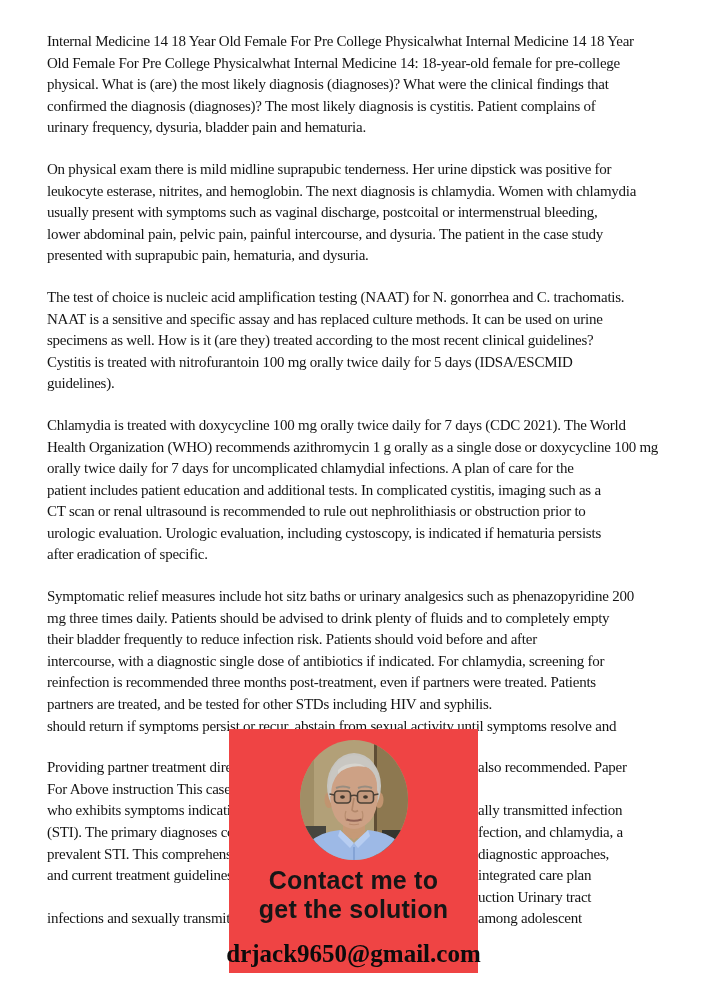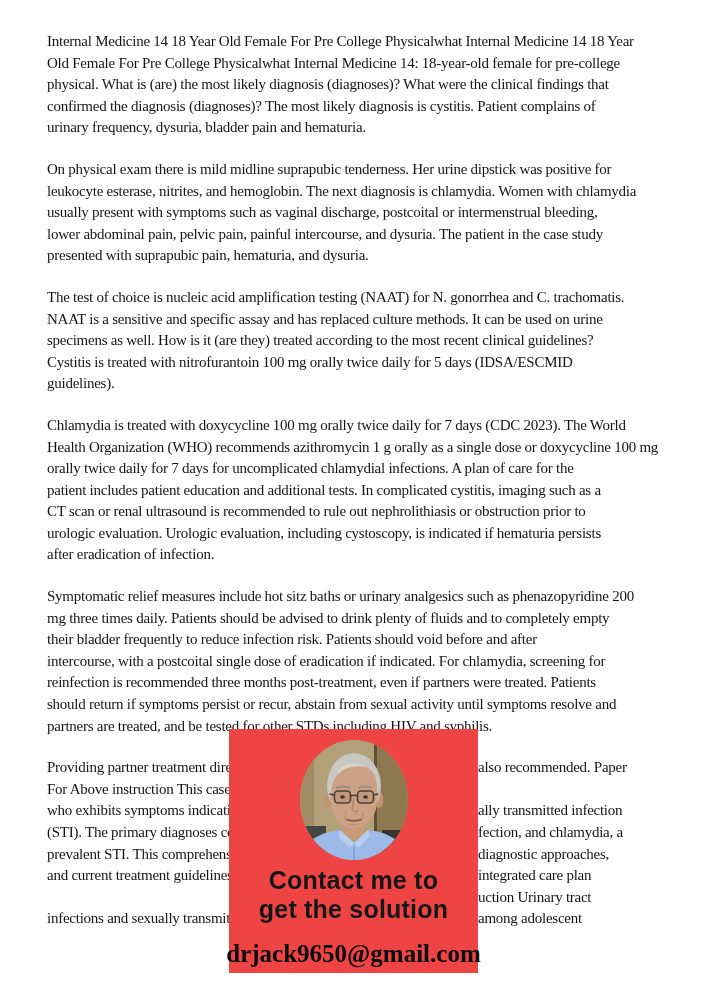--- a/index.html
+++ b/index.html
@@ -50,36 +50,36 @@
       <div class="line">presented with suprapubic pain, hematuria, and dysuria.</div>
     </div>
     <div class="para">
       <div class="line">The test of choice is nucleic acid amplification testing (NAAT) for N. gonorrhea and C. trachomatis.</div>
       <div class="line">NAAT is a sensitive and specific assay and has replaced culture methods. It can be used on urine</div>
       <div class="line">specimens as well. How is it (are they) treated according to the most recent clinical guidelines?</div>
       <div class="line">Cystitis is treated with nitrofurantoin 100 mg orally twice daily for 5 days (IDSA/ESCMID</div>
       <div class="line">guidelines).</div>
     </div>
     <div class="para">
-      <div class="line">Chlamydia is treated with doxycycline 100 mg orally twice daily for 7 days (CDC 2023). The World</div>
+      <div class="line">Chlamydia is treated with doxycycline 100 mg orally twice daily for 7 days (CDC 2021). The World</div>
       <div class="line">Health Organization (WHO) recommends azithromycin 1 g orally as a single dose or doxycycline 100 mg</div>
       <div class="line">orally twice daily for 7 days for uncomplicated chlamydial infections. A plan of care for the</div>
       <div class="line">patient includes patient education and additional tests. In complicated cystitis, imaging such as a</div>
       <div class="line">CT scan or renal ultrasound is recommended to rule out nephrolithiasis or obstruction prior to</div>
       <div class="line">urologic evaluation. Urologic evaluation, including cystoscopy, is indicated if hematuria persists</div>
-      <div class="line">after eradication of infection.</div>
+      <div class="line">after eradication of specific.</div>
     </div>
     <div class="para">
       <div class="line">Symptomatic relief measures include hot sitz baths or urinary analgesics such as phenazopyridine 200</div>
       <div class="line">mg three times daily. Patients should be advised to drink plenty of fluids and to completely empty</div>
       <div class="line">their bladder frequently to reduce infection risk. Patients should void before and after</div>
-      <div class="line">intercourse, with a postcoital single dose of eradication if indicated. For chlamydia, screening for</div>
+      <div class="line">intercourse, with a diagnostic single dose of antibiotics if indicated. For chlamydia, screening for</div>
       <div class="line">reinfection is recommended three months post-treatment, even if partners were treated. Patients</div>
+      <div class="line">partners are treated, and be tested for other STDs including HIV and syphilis.</div>
       <div class="line">should return if symptoms persist or recur, abstain from sexual activity until symptoms resolve and</div>
-      <div class="line">partners are treated, and be tested for other STDs including HIV and syphilis.</div>
     </div>
     <div class="para">
       <div class="line split"><span>Providing partner treatment dire</span><span class="right-frag">also recommended. Paper</span></div>
       <div class="line split"><span>For Above instruction This case</span></div>
       <div class="line split"><span>who exhibits symptoms indicati</span><span class="right-frag">ally transmitted infection</span></div>
       <div class="line split"><span>(STI). The primary diagnoses co</span><span class="right-frag">fection, and chlamydia, a</span></div>
       <div class="line split"><span>prevalent STI. This comprehens</span><span class="right-frag">diagnostic approaches,</span></div>
       <div class="line split"><span>and current treatment guidelines</span><span class="right-frag">integrated care plan</span></div>
       <div class="line split"><span class="right-frag">uction Urinary tract</span></div>
       <div class="line split"><span>infections and sexually transmit</span><span class="right-frag">among adolescent</span></div>

